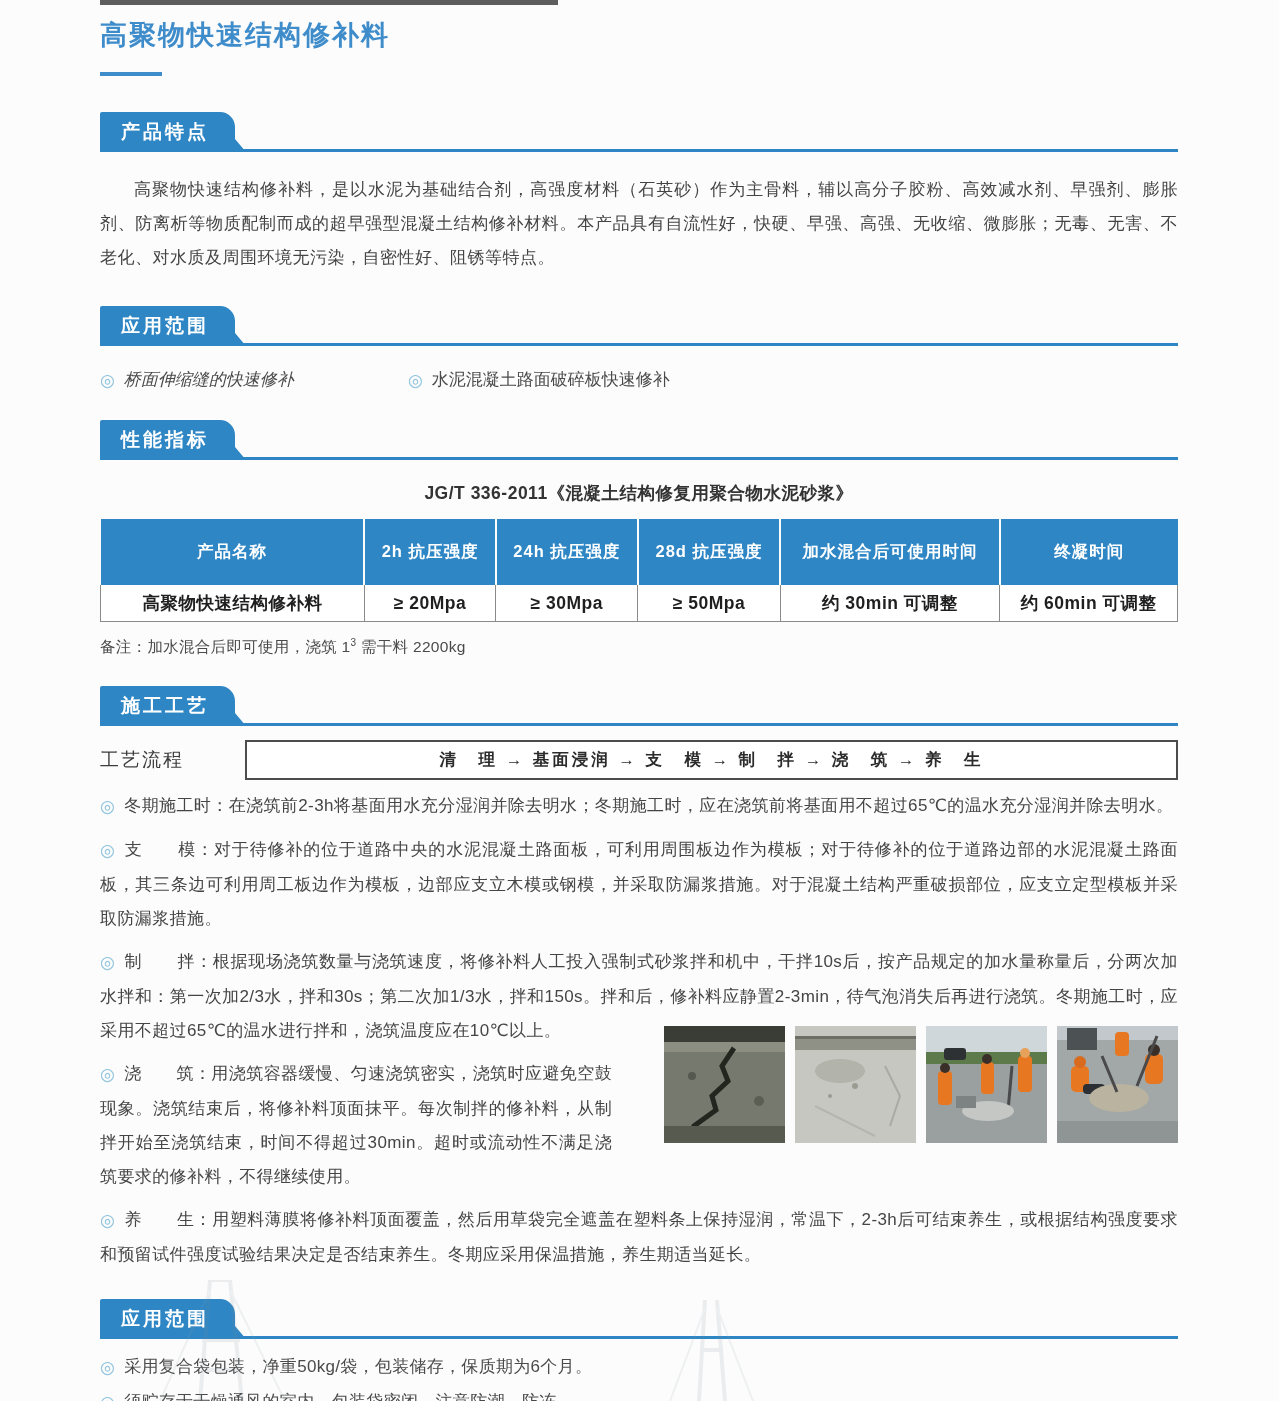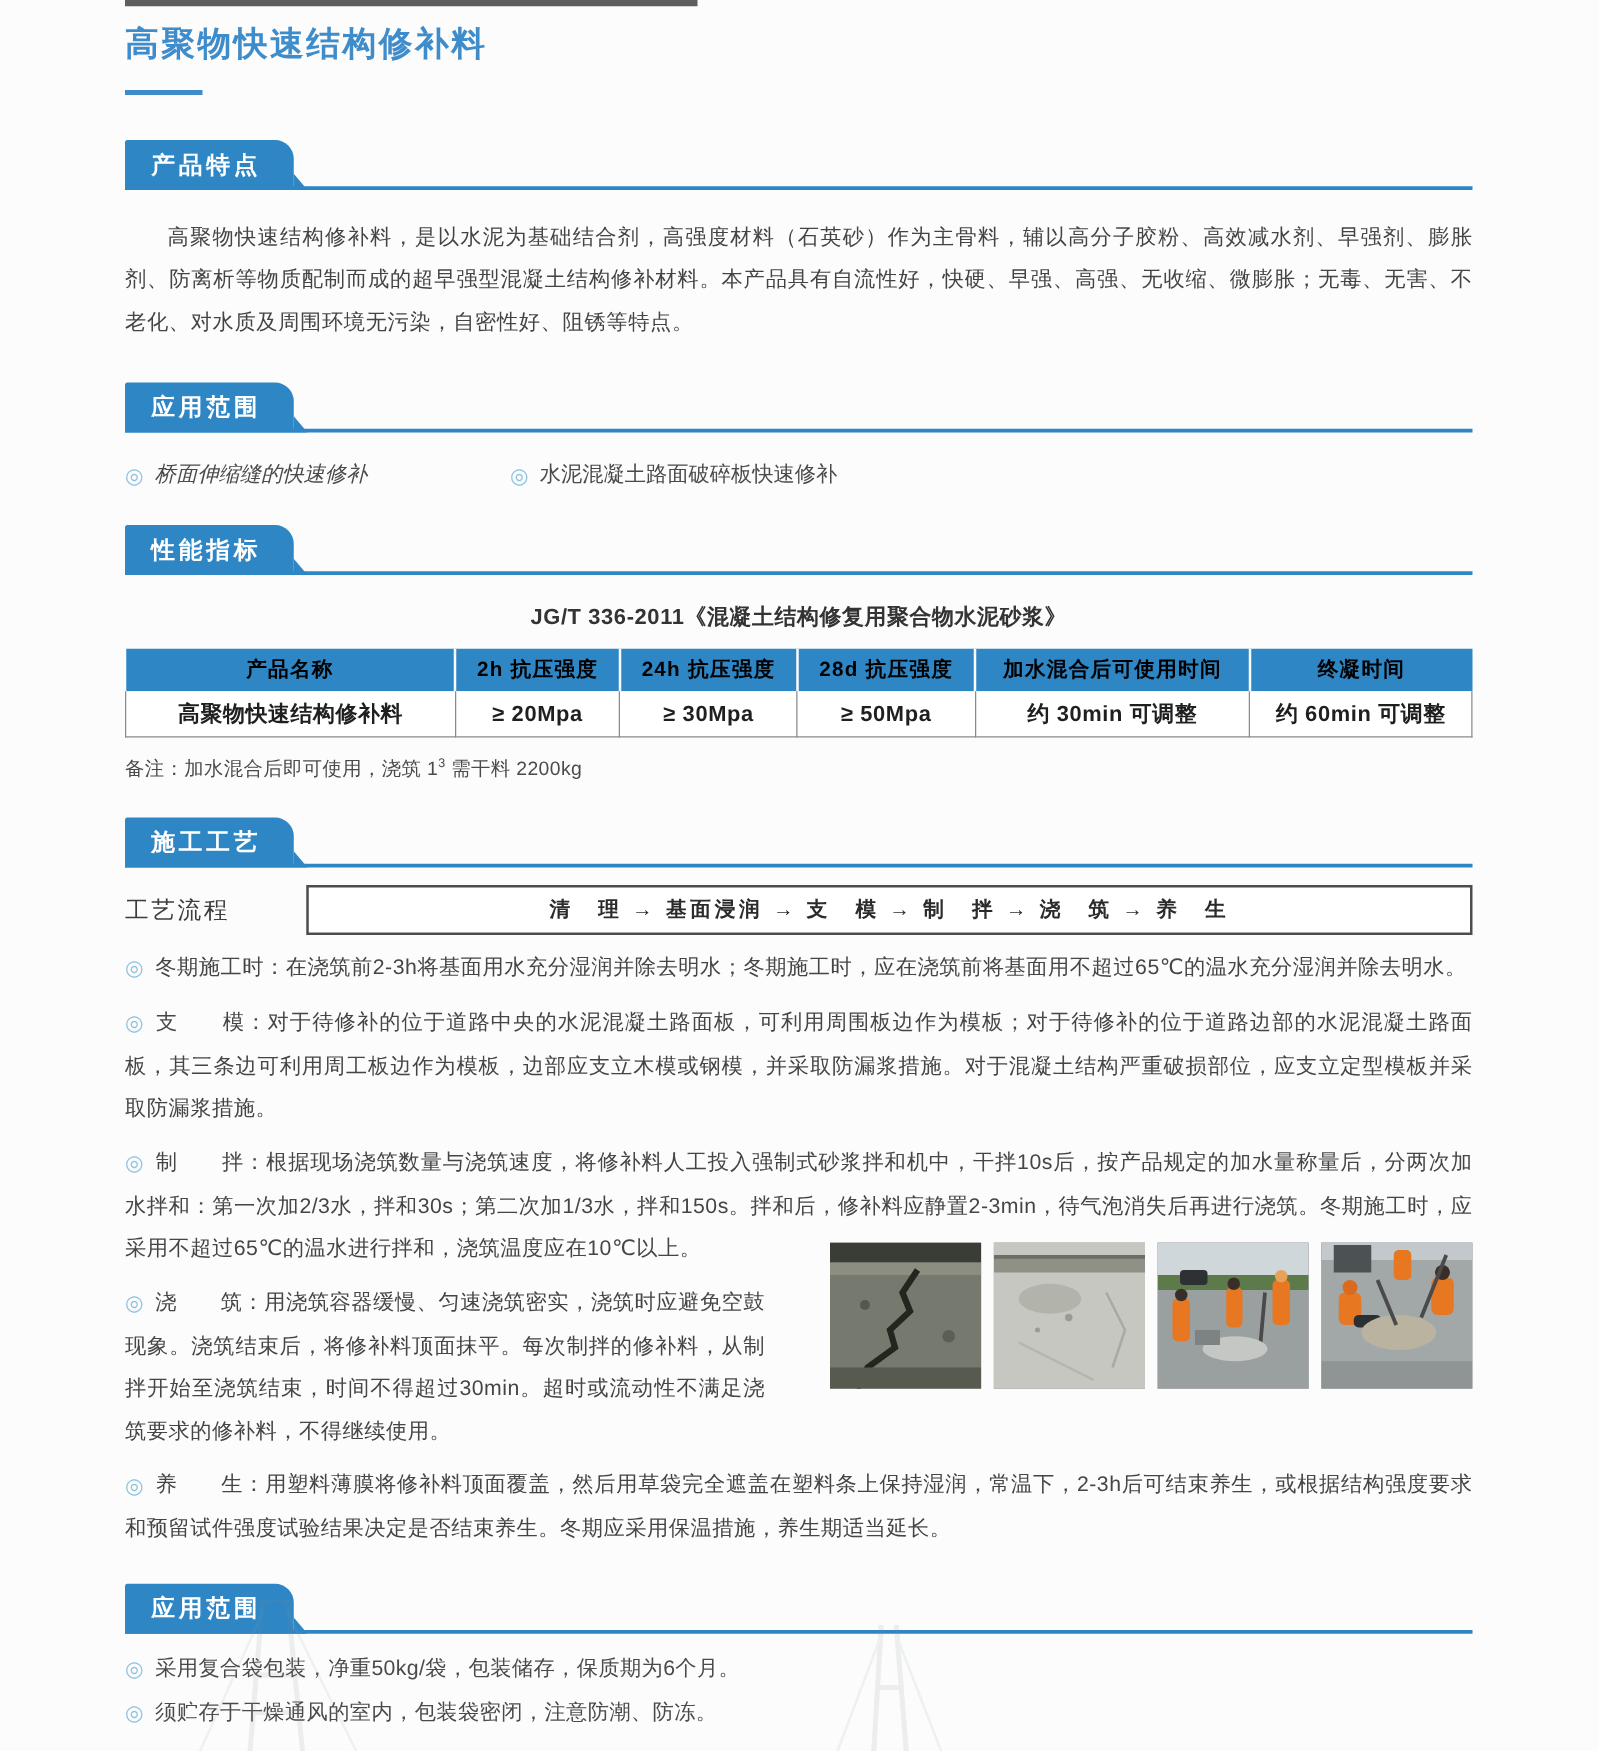--- a/index.html
+++ b/index.html
@@ -51,22 +51,22 @@
   .blt{color:var(--bullet-blue);font-size:17px;margin-right:9px;vertical-align:-1px;}
 
   .app-row{display:flex;margin-top:22px;font-size:17px;color:#4a4a4a;}
   .app-item{white-space:nowrap;}
   .app-item:first-child{width:308px;font-style:italic;}
 
   .std-caption{margin-top:21px;text-align:center;font-size:17.5px;color:#333;font-weight:600;letter-spacing:.5px;}
 
   table.perf{width:100%;border-collapse:collapse;margin-top:14px;table-layout:fixed;}
   table.perf th{
-    background:var(--accent);color:#000000;font-size:16.5px;font-weight:600;
-    padding:6px 2px;border-left:2px solid #fcfcfc;letter-spacing:1px;
+    background:var(--accent);color:#ffffff;font-size:16.5px;font-weight:600;
+    padding:22px 2px;border-left:2px solid #fcfcfc;letter-spacing:1px;
   }
   table.perf th:first-child{border-left:none;}
   table.perf td{
     background:#fff;color:#1f1f1f;font-size:17.5px;font-weight:600;text-align:center;
     padding:6px 2px;border:1px solid #8a8a8a;border-top:none;letter-spacing:.5px;
   }
   .tbl-note{margin-top:15px;font-size:15.5px;color:#4a4a4a;letter-spacing:.3px;}
   .tbl-note sup{font-size:10px;}
 
   .flow-row{display:flex;align-items:center;margin-top:14px;}

